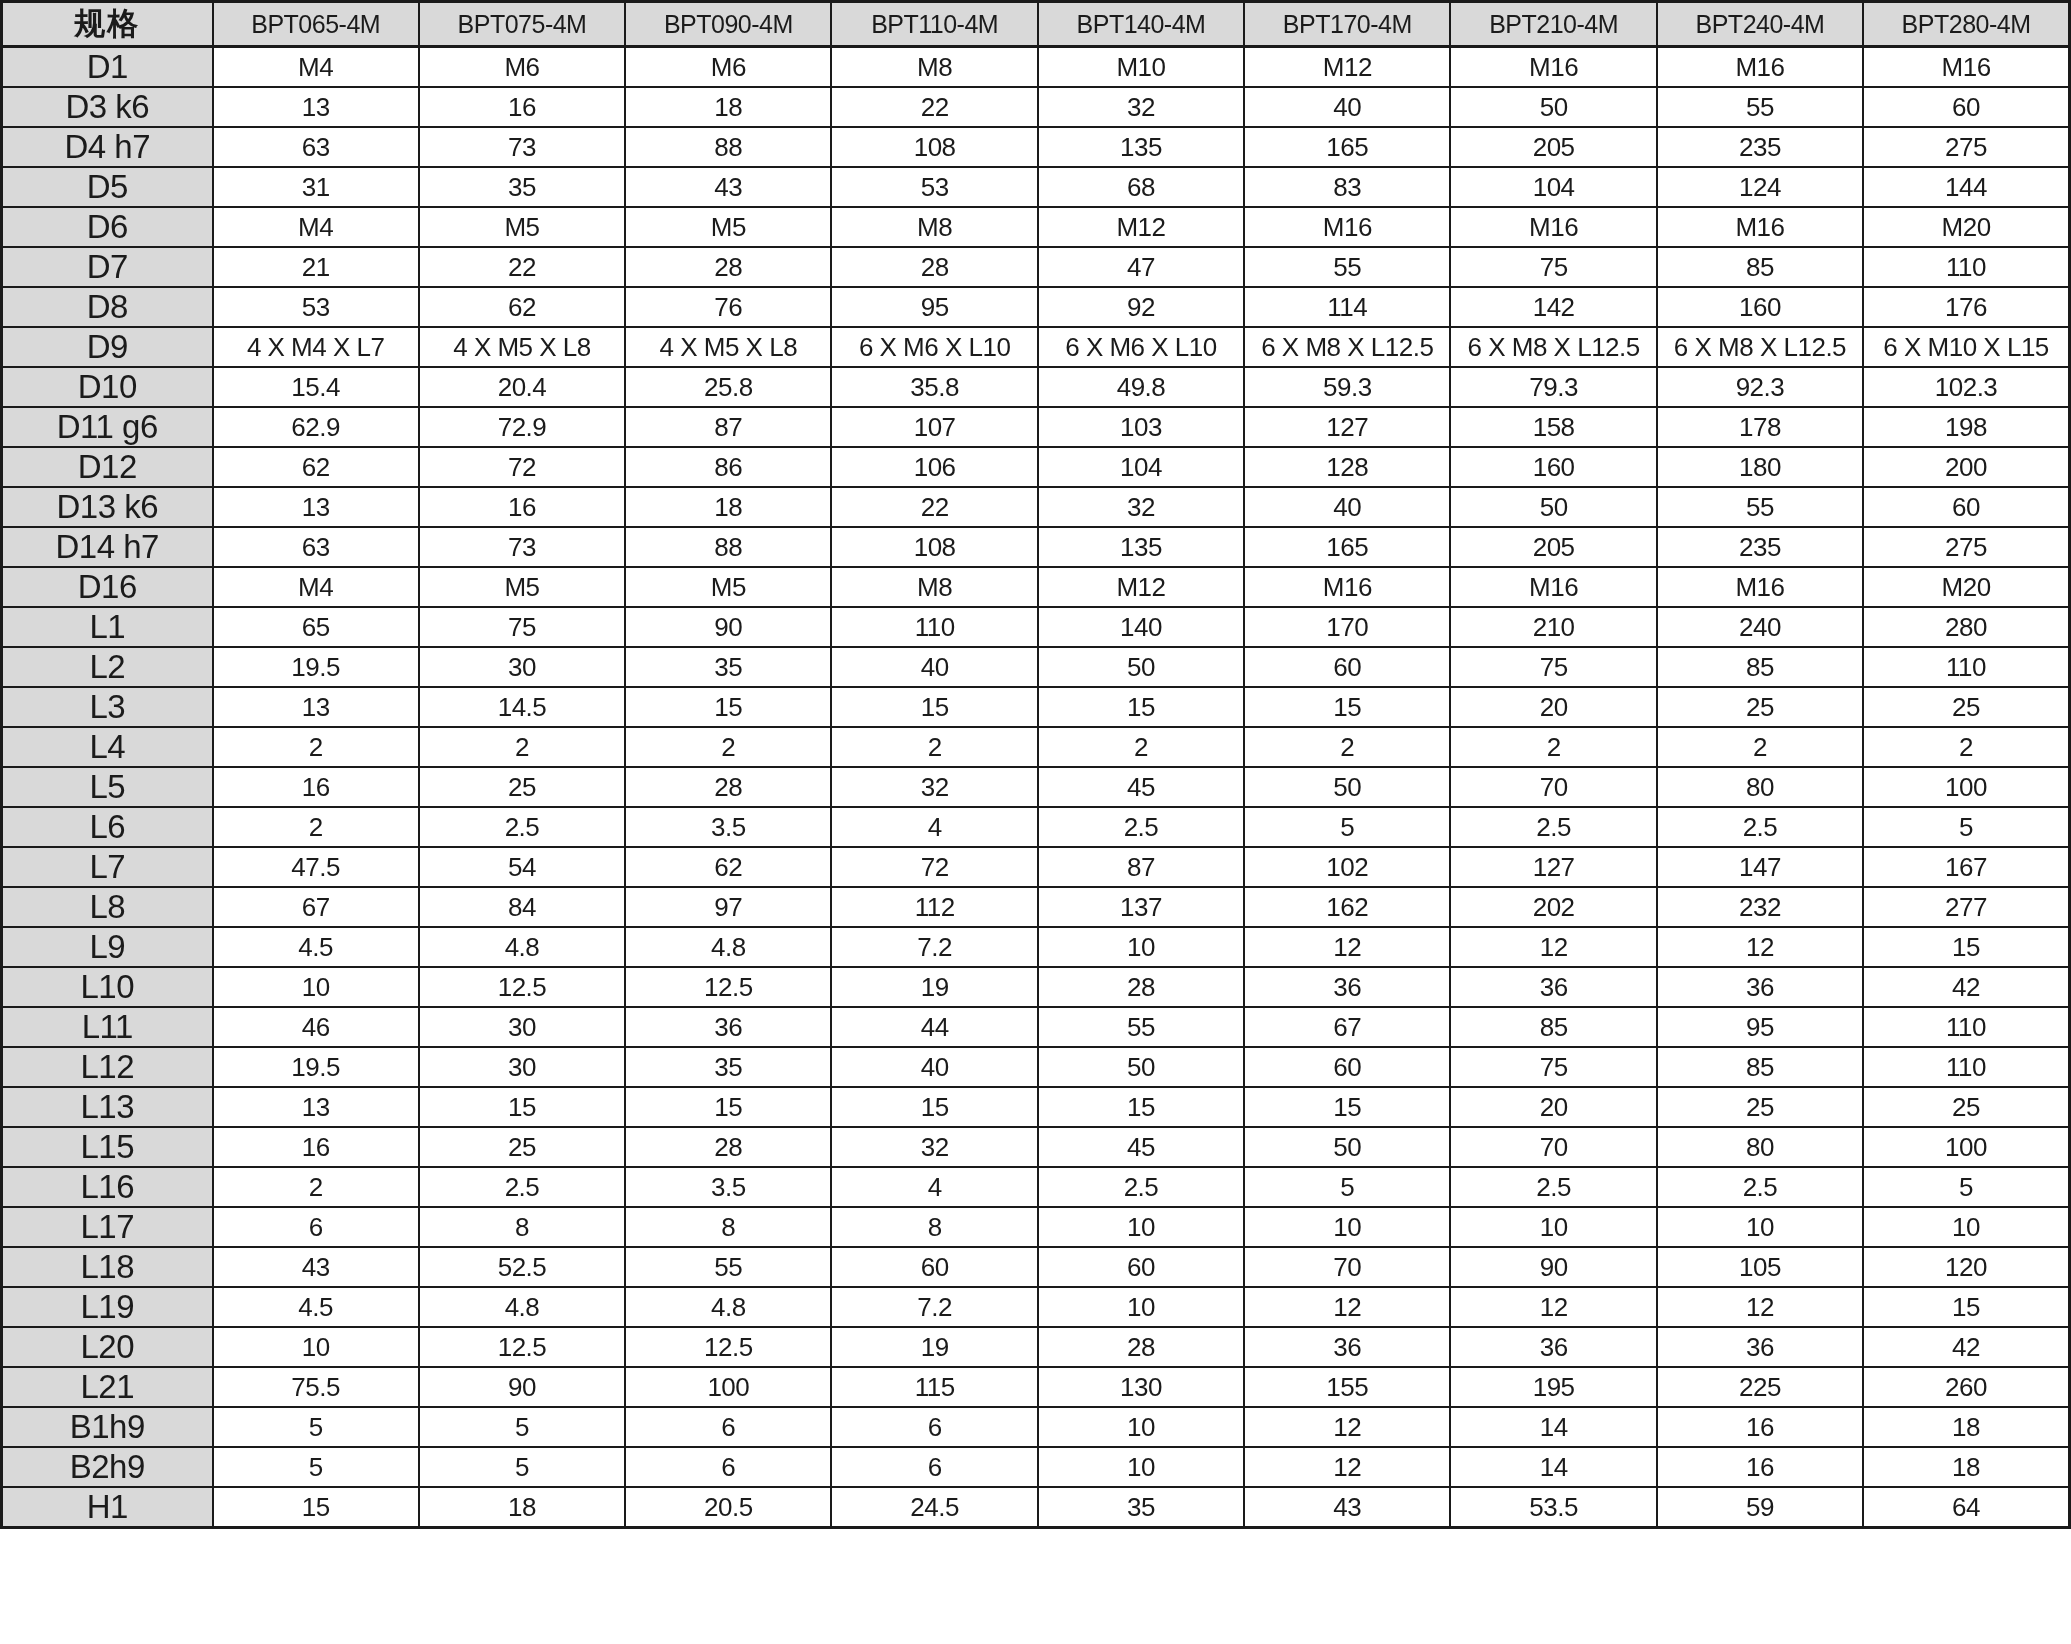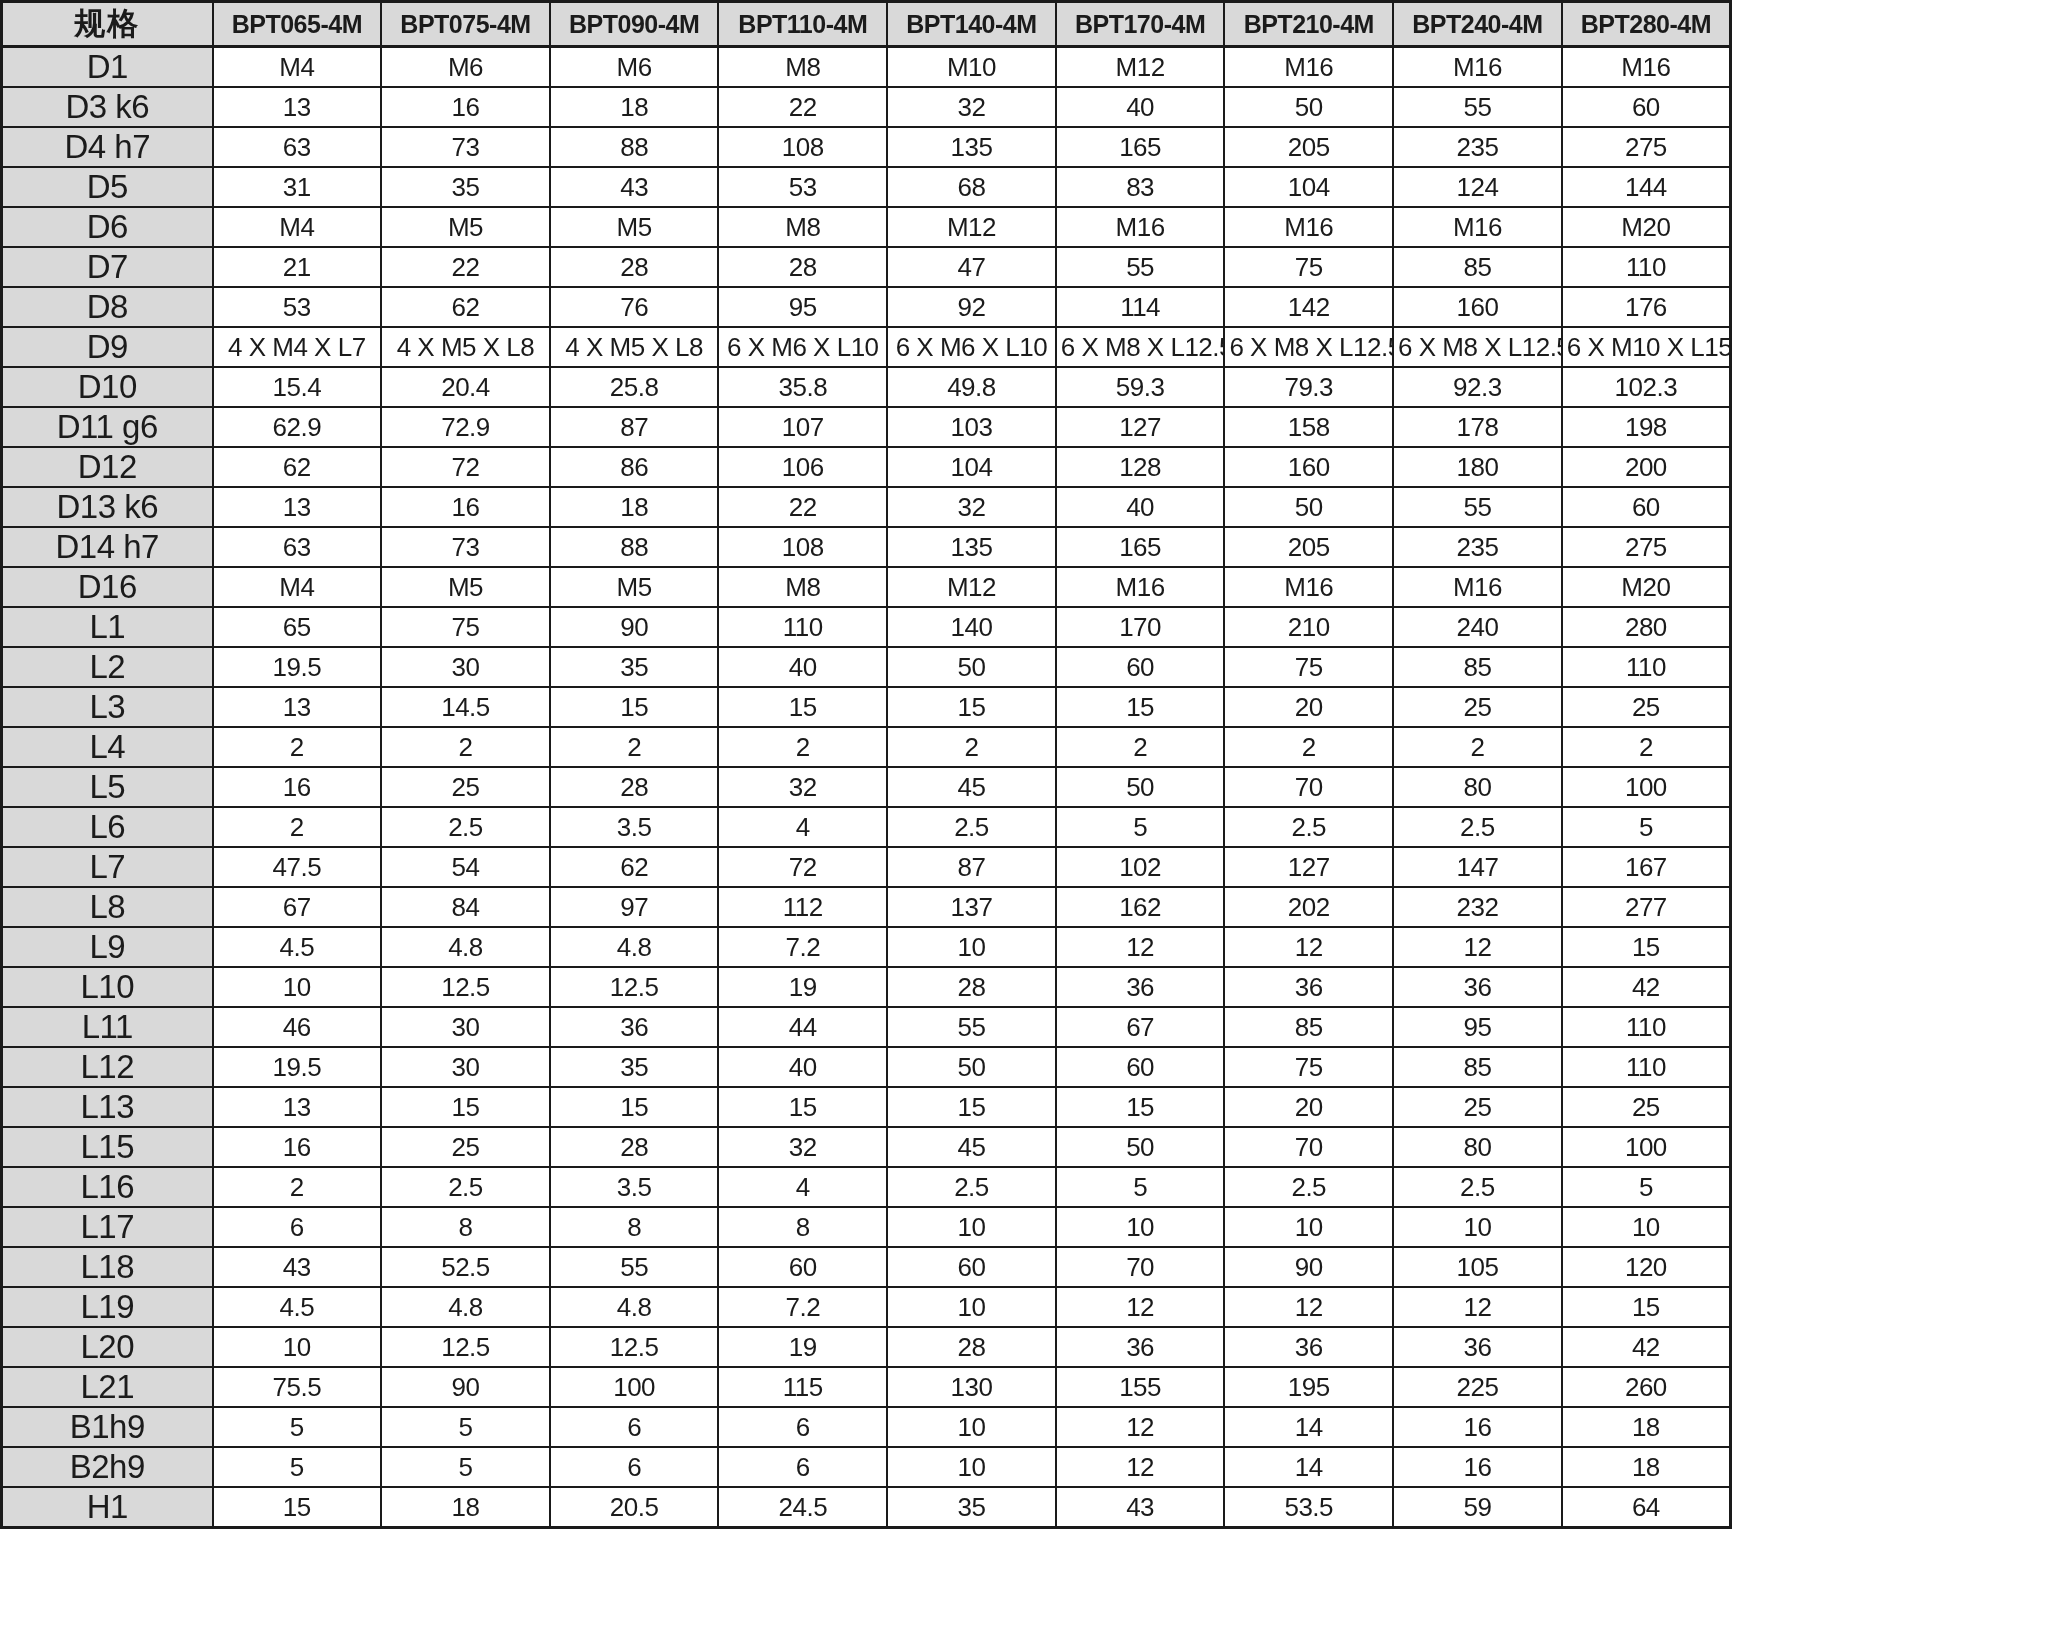--- a/index.html
+++ b/index.html
@@ -9,38 +9,38 @@
     background: #ffffff;
     width: 2071px;
   }
   body {
     font-family: "Liberation Sans", sans-serif;
     color: #1b1b1b;
   }
   table.spec-table {
     border-collapse: collapse;
     table-layout: fixed;
-    width: 1732px;
+    width: 2071px;
     border: 3px solid #1a1a1a;
   }
   table.spec-table col.label-col { width: 211px; }
   table.spec-table th,
   table.spec-table td {
     border: 2px solid #1a1a1a;
     text-align: center;
     vertical-align: middle;
     padding: 0 4px;
     height: 39px;
     overflow: hidden;
     white-space: nowrap;
     letter-spacing: -0.5px;
   }
   table.spec-table thead th {
     background: #d9d9d9;
-    font-weight: bold;
+    font-weight: normal;
     font-size: 25px;
     height: 44px;
     border-bottom-width: 3px;
   }
   table.spec-table thead th.corner {
     font-size: 31px;
     font-weight: bold;
     letter-spacing: 2px;
   }
   table.spec-table tbody th {

